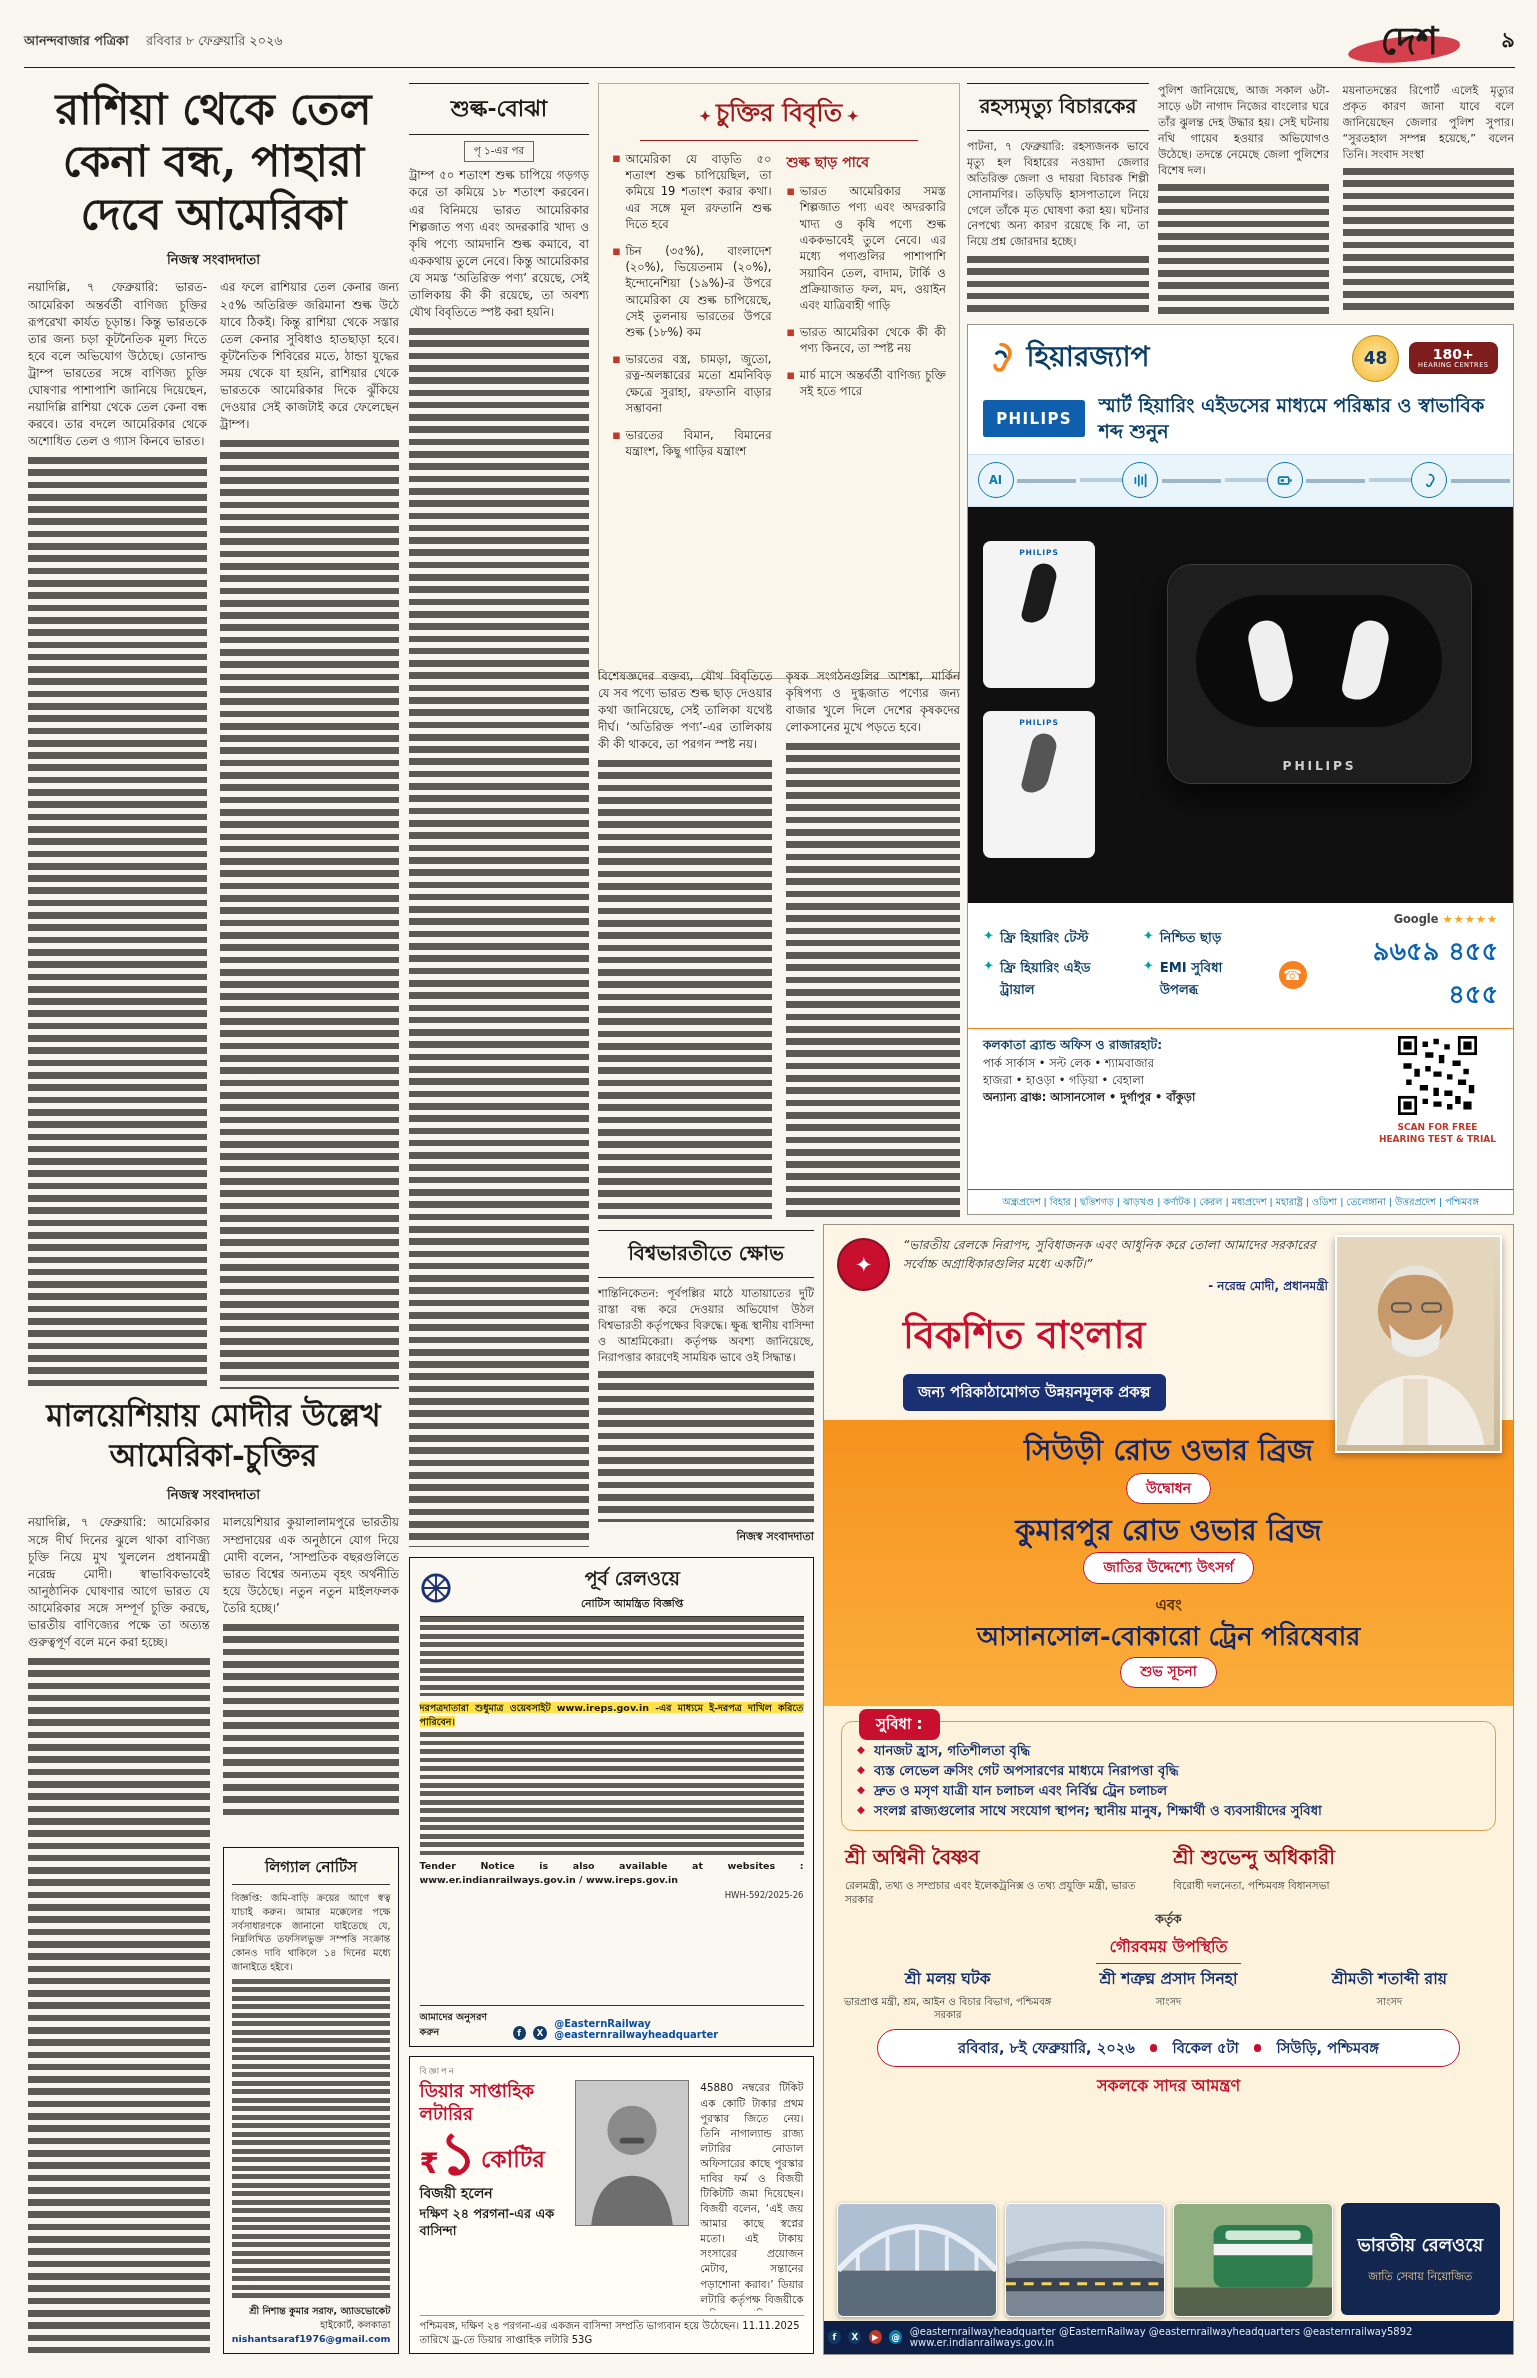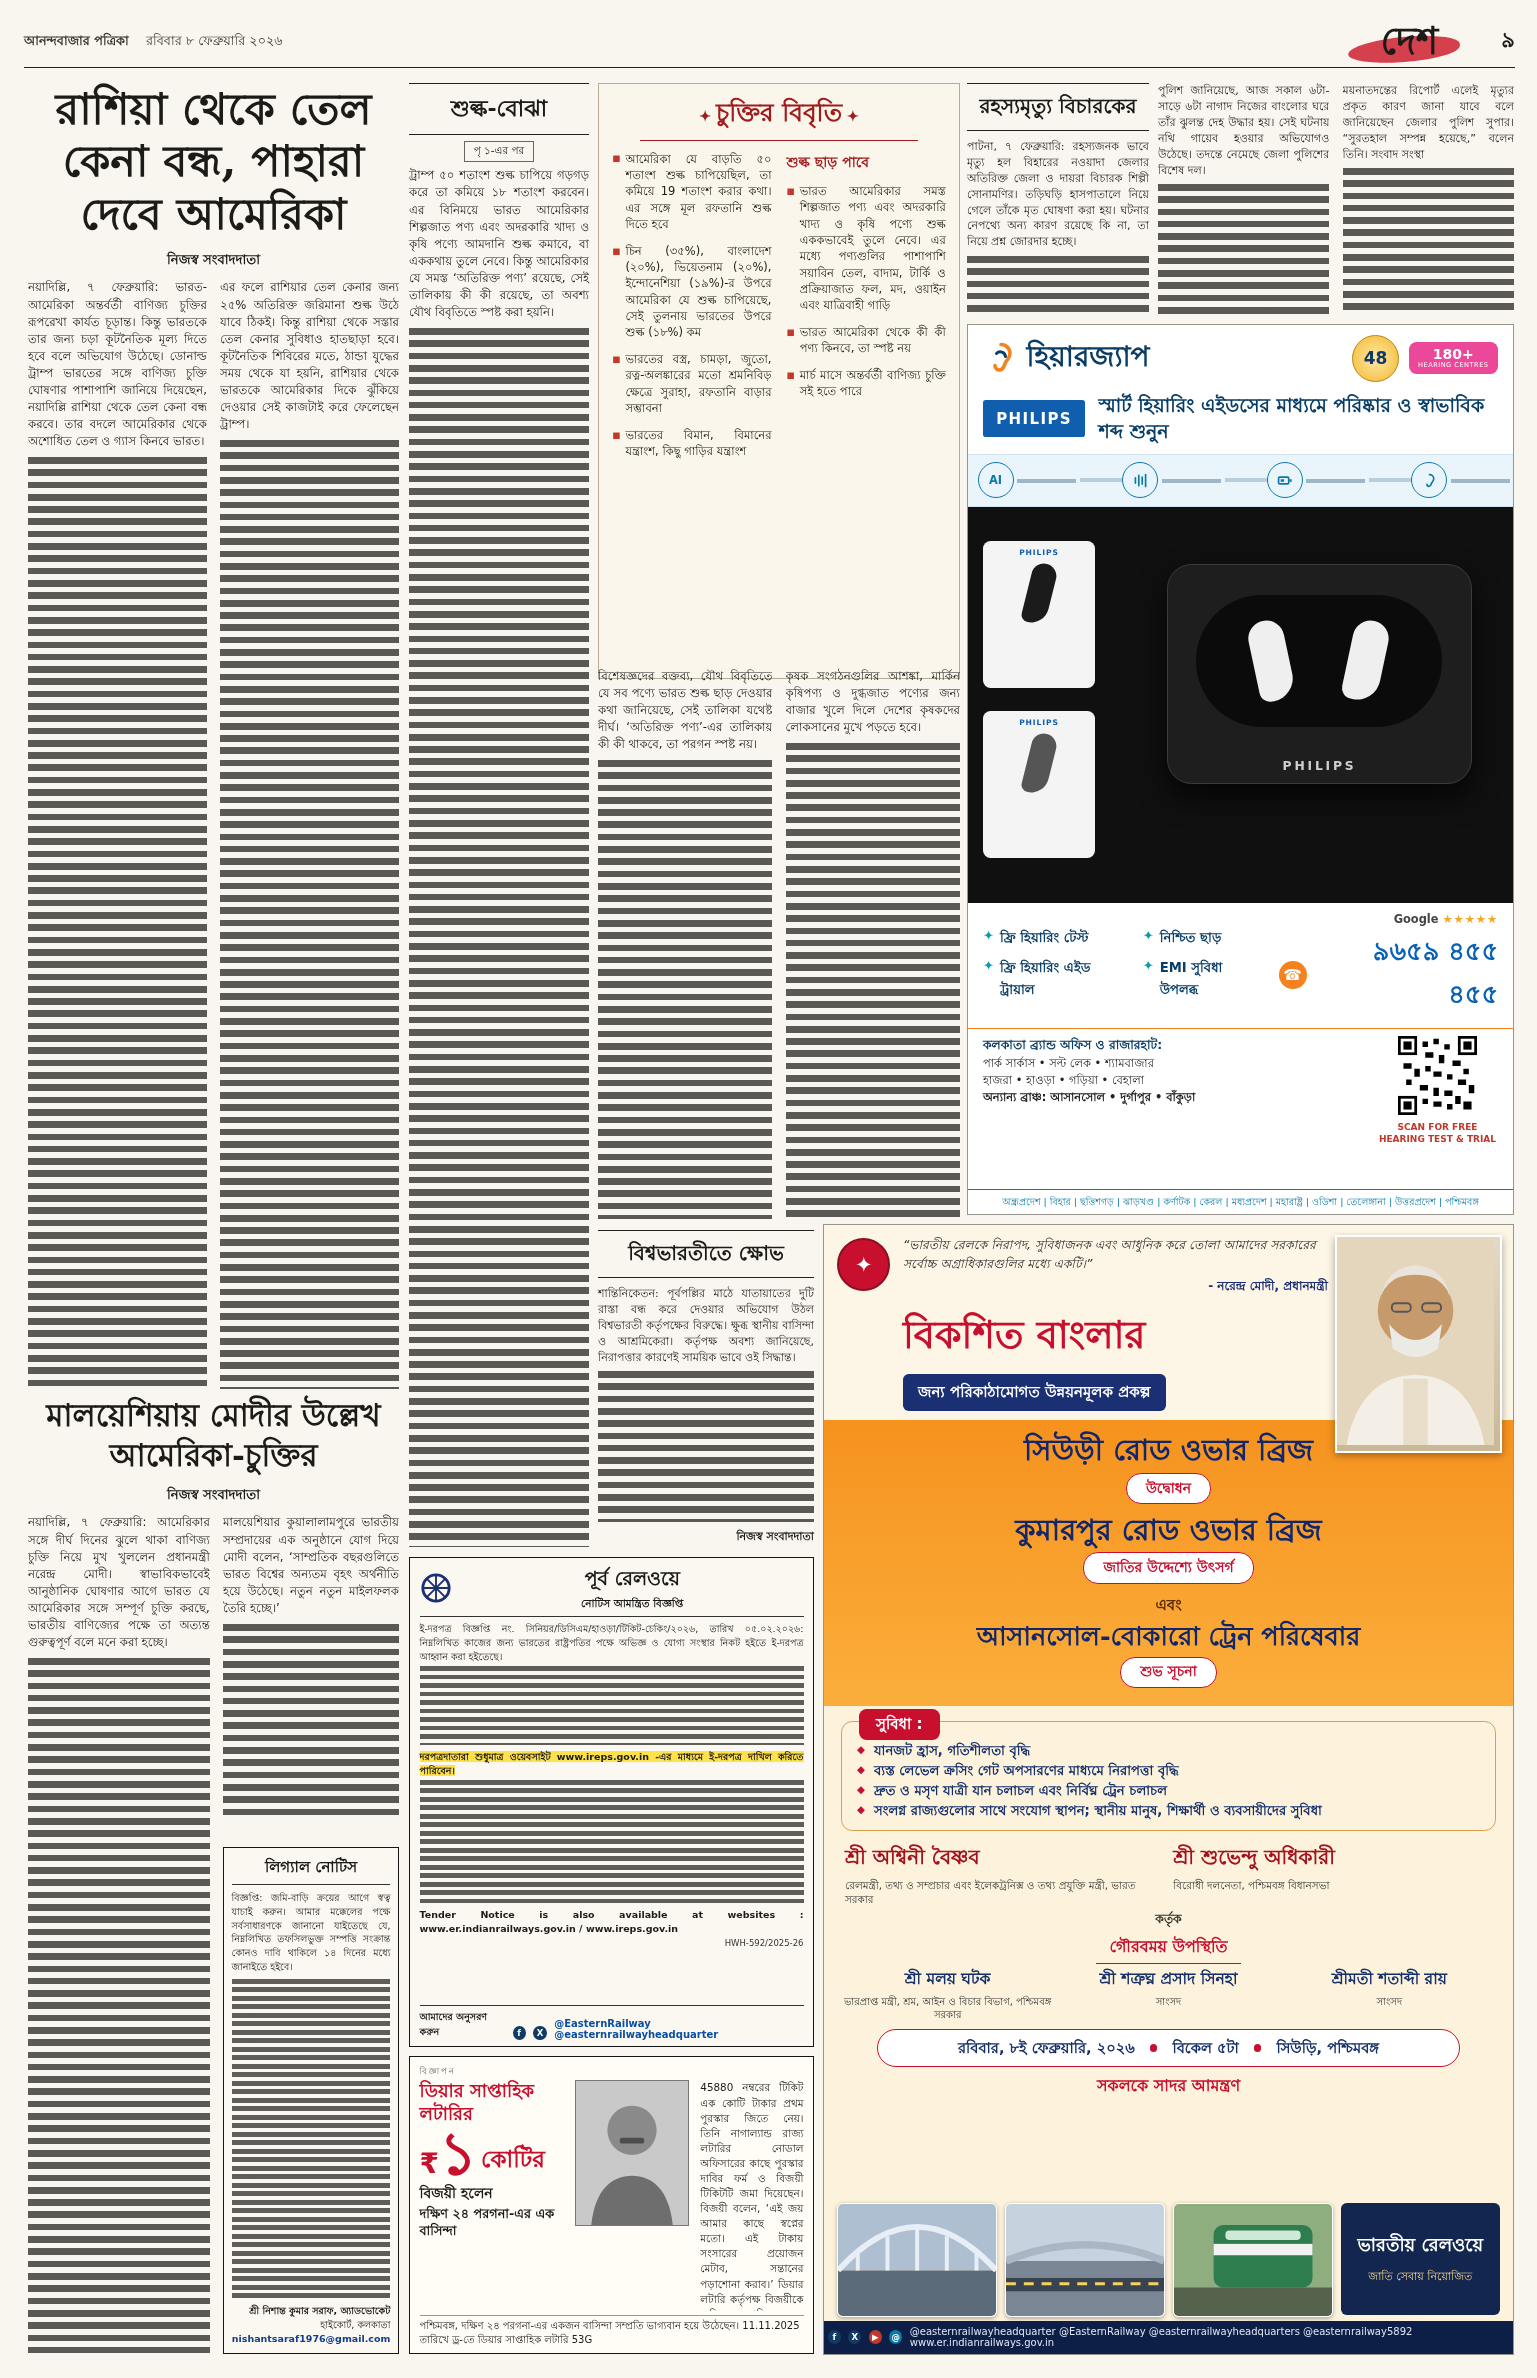--- a/index.html
+++ b/index.html
@@ -44,21 +44,21 @@
   .tb::before{content:"■";color:#c0392b;position:absolute;left:0;top:1.9px;font-size:8.5px;}
   .tbox-sub{color:#9e1c1c;font-weight:bold;font-size:14px;margin:0 0 8.5px;}
   
   .hz{border:0.9px solid #9a958a;background:#ffffff;display:flex;flex-direction:column;overflow:hidden;}
   .hz-row1{display:flex;align-items:center;padding:9.5px 15px 5.7px;}
   .hz-brand{display:flex;align-items:center;gap:7.6px;font-size:28px;font-weight:bold;color:#0a3e66;}
   .hz-badges{margin-left:auto;display:flex;align-items:center;gap:9.5px;}
   .badge48{width:45px;height:45px;border-radius:50%;background:radial-gradient(#ffe9a8,#f3b72d);
            border:1.9px solid #b8860b;display:flex;align-items:center;justify-content:center;
            font-size:17px;font-weight:bold;color:#123a66;}
-  .badge180{background:#ec4899;color:#fff;border-radius:7.6px;padding:4.7px 9.5px;text-align:center;line-height:1.1;}
+  .badge180{background:#7f1d1d;color:#fff;border-radius:7.6px;padding:4.7px 9.5px;text-align:center;line-height:1.1;}
   .badge180 .big{font-size:14px;font-weight:bold;display:block;}
   .badge180 .sml{font-size:6.6px;letter-spacing:0.5px;display:block;}
   .hz-row2{display:flex;align-items:center;gap:13.2px;padding:5.7px 15px 9.5px;}
   .philips-box{background:#0f5fae;color:#fff;font-weight:bold;font-size:15px;letter-spacing:1.4px;
                padding:9.5px 13.2px;border-radius:2.8px;}
   .hz-headline{font-size:19px;font-weight:bold;color:#0a3e66;line-height:1.35;flex:1;}
   .hz-feats{display:flex;justify-content:space-around;align-items:center;background:#eaf4fb;
             padding:7.6px 9.5px;border-top:0.9px solid #cfe3f2;border-bottom:0.9px solid #cfe3f2;}
   .feat{display:flex;flex-direction:row;align-items:center;gap:3.8px;}
   .fcirc{width:34px;height:34px;border:1.9px solid #0a7aa8;border-radius:50%;display:flex;
@@ -436,21 +436,20 @@
     <div class="rn-head">
       <svg width="32" height="32" viewBox="0 0 34 34">
         <circle cx="17" cy="17" r="14" fill="none" stroke="#1b2f73" stroke-width="3"></circle>
         <path d="M17 3v28M3 17h28M7 7l20 20M27 7L7 27" stroke="#1b2f73" stroke-width="2"></path>
       </svg>
       <div class="rn-org">
         <div class="o1">পূর্ব রেলওয়ে</div>
         <div class="o2">নোটিস আমন্ত্রিত বিজ্ঞপ্তি</div>
       </div>
     </div>
-    <p>ই-দরপত্র বিজ্ঞপ্তি নং. সিনিয়র/ডিসিএম/হাওড়া/টিকিট-চেকিং/২০২৬, তারিখ ০৫.০২.২০২৬: নিম্নলিখিত কাজের জন্য ভারতের রাষ্ট্রপতির পক্ষে অভিজ্ঞ ও যোগ্য সংস্থার নিকট হইতে ই-দরপত্র আহ্বান করা হইতেছে।</p>
     <div class="tl tiny" style="height:79px;flex:none;"></div>
     <p><span class="hl">দরপত্রদাতারা শুধুমাত্র ওয়েবসাইট www.ireps.gov.in -এর মাধ্যমে ই-দরপত্র দাখিল করিতে পারিবেন।</span></p>
     <div class="tl tiny" style="height:123px;flex:none;"></div>
     <p class="rn-eng">Tender Notice is also available at websites : www.er.indianrailways.gov.in / www.ireps.gov.in</p>
     <div class="rn-ref">HWH-592/2025-26</div>
     <div class="rn-social">
       <span class="rn-follow">আমাদের অনুসরণ করুন</span>
       <span class="sic f"></span>
       <span class="sic x"></span>
       <span class="rn-handles">@EasternRailway   @easternrailwayheadquarter</span>

